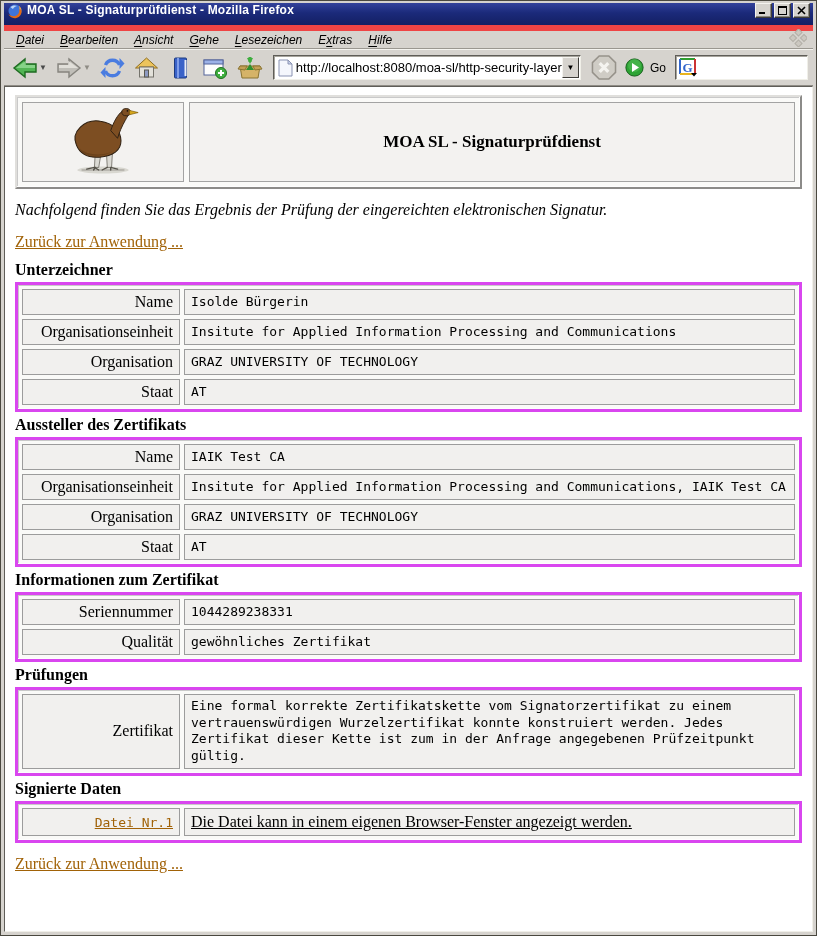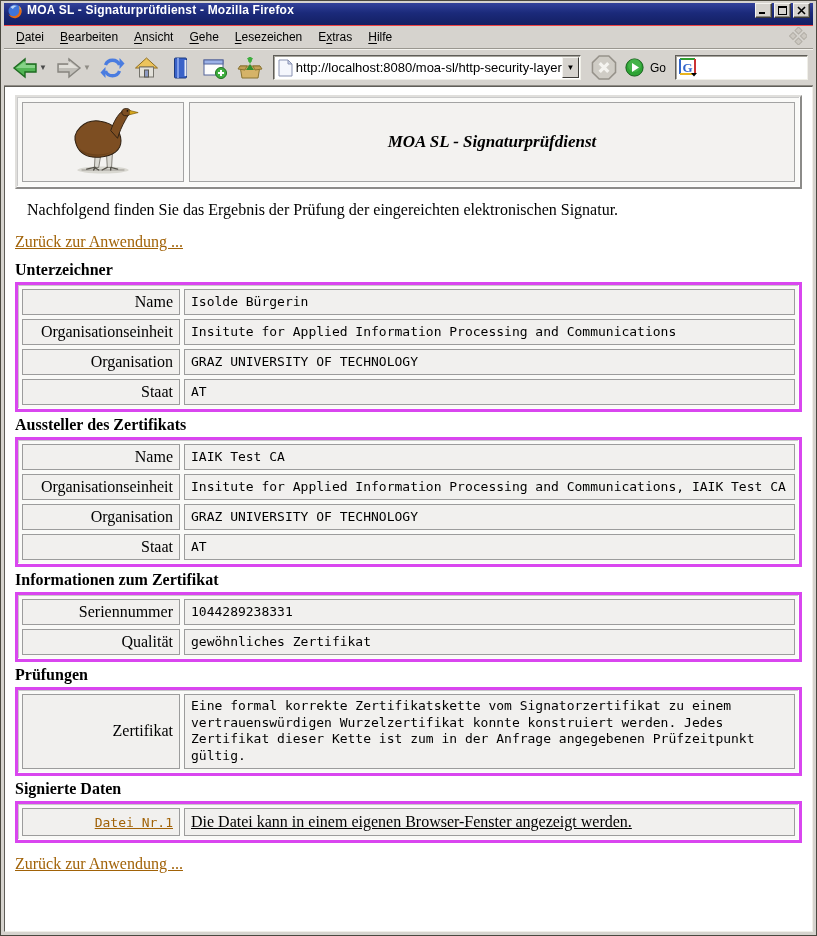--- a/index.html
+++ b/index.html
@@ -20,22 +20,22 @@
   .win-btns { display:flex; gap:2px; }
   .win-btn {
     width:17px; height:15px; background:#d6d3ce;
     border:1px solid; border-color:#f4f3ef #3e3c38 #3e3c38 #f4f3ef;
     box-shadow:inset -1px -1px 0 #8a887f;
     display:flex; align-items:center; justify-content:center;
   }
   
   .menubar {
     height:24px; display:flex; align-items:center; padding:0 2px 0 4px;
-    border-top:1px solid #ef4444; border-bottom:1px solid #9a9790;
-    font-size:12px; color:#000;
+    border-top:6px solid #ef4444; border-bottom:1px solid #9a9790;
+    font-size:12px; color:#000;font-style:italic;
   }
   .menu-items { display:flex; align-items:center; }
   .menu-item { padding:3px 8px; cursor:default; }
   .menu-item u { text-underline-offset:2px; }
   .throbber { margin-left:auto; margin-right:4px; }
   
   .toolbar {
     height:37px; display:flex; align-items:center; gap:3px; padding:0 5px;
     border-top:1px solid #f4f3ef; border-bottom:1px solid #8f8c85;
   }
@@ -65,31 +65,31 @@
     height:846px; background:#fff; overflow:hidden;
     border:1px solid; border-color:#5f5d58 #f0efe8 #f0efe8 #5f5d58;
     padding:8px 10px 0;
     font-family:"Liberation Serif", serif; font-size:16px; color:#000;
   }
   table.box-table {
     width:100%; border-collapse:separate; border-spacing:4px;
     background:#fafaf8; border:3px solid #d946ef;
     box-shadow:inset -1px -1px 0 #fdfdfd, inset 1px 1px 0 #c9c9c9;
   }
-  table.header-table { border-spacing:5px; border:2px outset #e0dfdc; margin-bottom:2px;font-style:italic; }
+  table.header-table { border-spacing:5px; border:2px outset #e0dfdc; margin-bottom:2px; }
   table.header-table td { border:1px solid #a3a3a3; background:#f3f2f0; }
   .logo-cell { width:162px; height:76px; text-align:center; vertical-align:middle; }
   .banner-cell { text-align:center; vertical-align:middle; font-weight:bold; font-size:17px; }
   table.box-table td.cell {
     border:1px solid #9c9c9c; background:#f1f0ee; padding:3px 6px; vertical-align:middle;
   }
   td.label-cell { width:158px; text-align:right; font-family:"Liberation Serif", serif; font-size:16px; }
   td.value-cell { font-family:"DejaVu Sans Mono", monospace; font-size:13px; line-height:1.28; }
   td.value-cell.value-serif { font-family:"Liberation Serif", serif; font-size:16px; line-height:1.3;text-decoration:underline; }
-  .intro { margin:12px 12px; }
+  .intro { margin:12px 0;font-style:italic; }
   p.linkline { margin:14px 0 10px; }
   p.linkline.bottom { margin:12px 0 0; }
   a.pagelink { color:#a16207; text-decoration:underline; }
   a.mono-link { font-family:"DejaVu Sans Mono", monospace; font-size:13px; }
   .section-heading { font-weight:bold; font-size:16px; margin:4px 0 3px; }
 </style>
 </head>
 <body>
 
 <div class="window">

